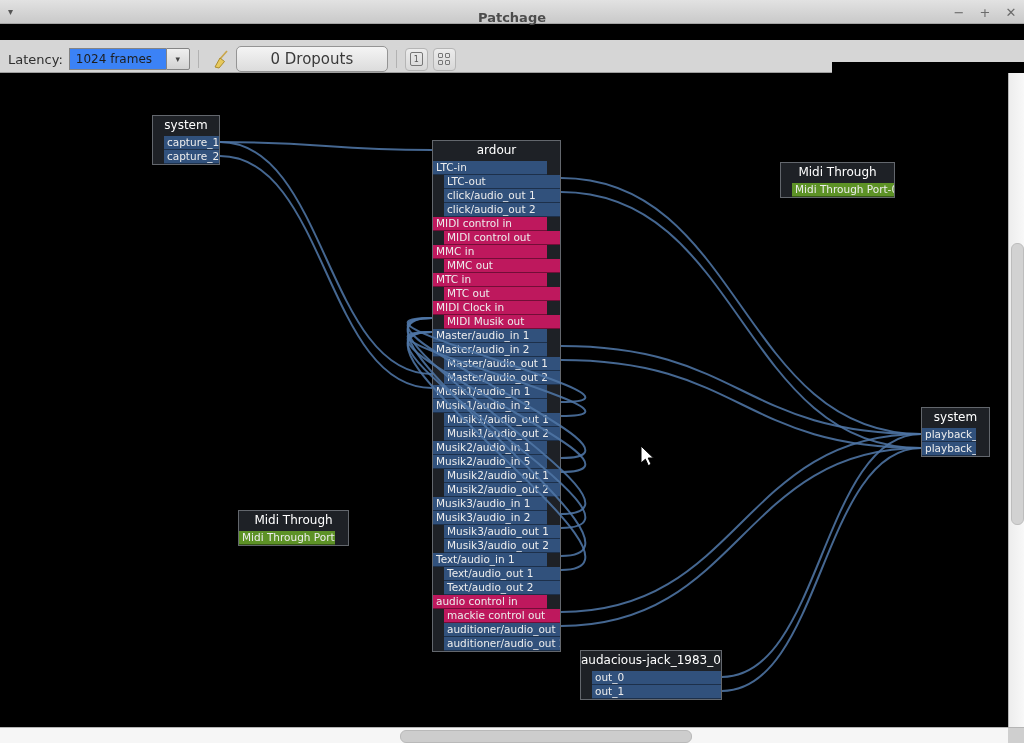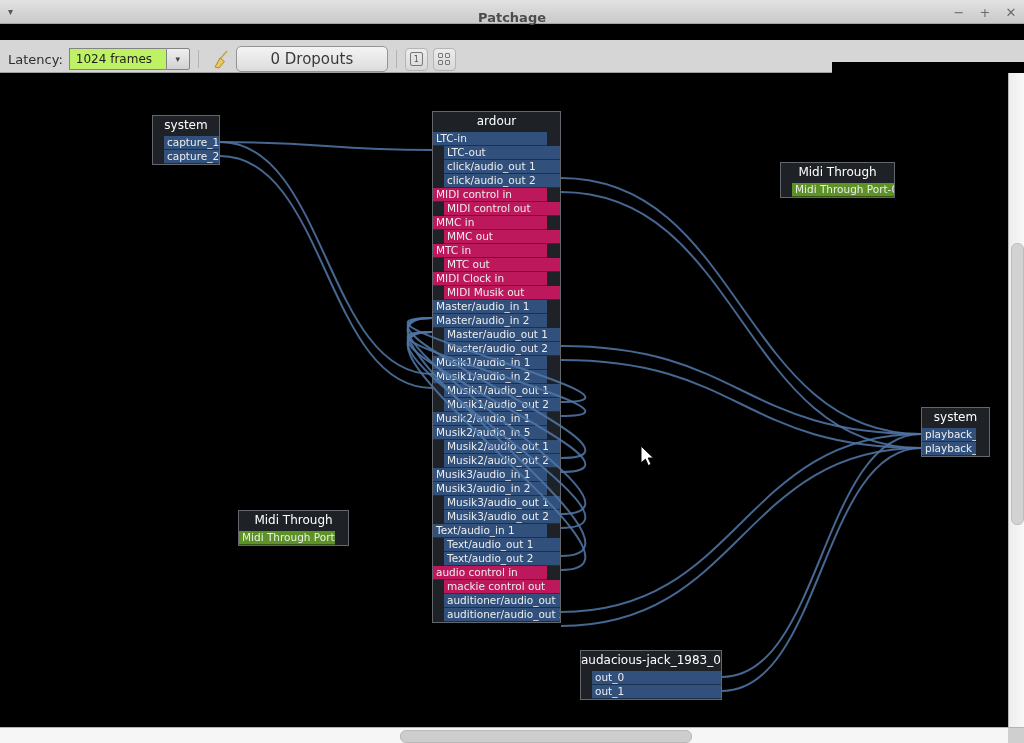--- a/index.html
+++ b/index.html
@@ -31,21 +31,21 @@
   }
   .menu-item{font-size:13px;color:#2f2f2f;padding:2px 9px;}
   .toolbar{
     position:absolute;top:46px;left:0;width:832px;height:27px;
     background:#d6d6d6;border-bottom:1px solid #9e9e9e;
     display:flex;align-items:center;box-sizing:border-box;padding-left:8px;
   }
   .tb-label{font-size:13px;color:#2f2f2f;margin-right:6px;}
   .combo{display:flex;align-items:center;height:22px;}
   .combo-entry{
-    width:84px;height:20px;background:#bef264;border:1px solid #848484;
+    width:84px;height:20px;background:#3b82f6;border:1px solid #848484;
     font-size:12px;color:#1e1e1e;display:flex;align-items:center;
     padding:0 6px;border-right:none;
   }
   .combo-btn{
     width:24px;height:22px;background:linear-gradient(#efefef,#d2d2d2);
     border:1px solid #848484;box-sizing:border-box;border-radius:0 2px 2px 0;
     display:flex;align-items:center;justify-content:center;
     color:#444;font-size:9px;
   }
   .tb-sep{width:1px;height:18px;background:#b2b2b2;margin:0 8px;}
@@ -164,21 +164,21 @@
       </span>
   </span>
 </div>
 
 <div class="canvas" id="canvas">
     <div class="module" style="left: 152px; top: 42px; width: 68px;">
       <div class="module-header">system</div>
       <div class="port audio out">capture_1</div>
       <div class="port audio out">capture_2</div>
     </div>
-    <div class="module" style="left: 432px; top: 38px; width: 129px;">
+    <div class="module" style="left: 432px; top: 67px; width: 129px;">
       <div class="module-header">ardour</div>
       <div class="port audio in">LTC-in</div>
       <div class="port audio out">LTC-out</div>
       <div class="port audio out">click/audio_out 1</div>
       <div class="port audio out">click/audio_out 2</div>
       <div class="port midi in">MIDI control in</div>
       <div class="port midi out">MIDI control out</div>
       <div class="port midi in">MMC in</div>
       <div class="port midi out">MMC out</div>
       <div class="port midi in">MTC in</div>

